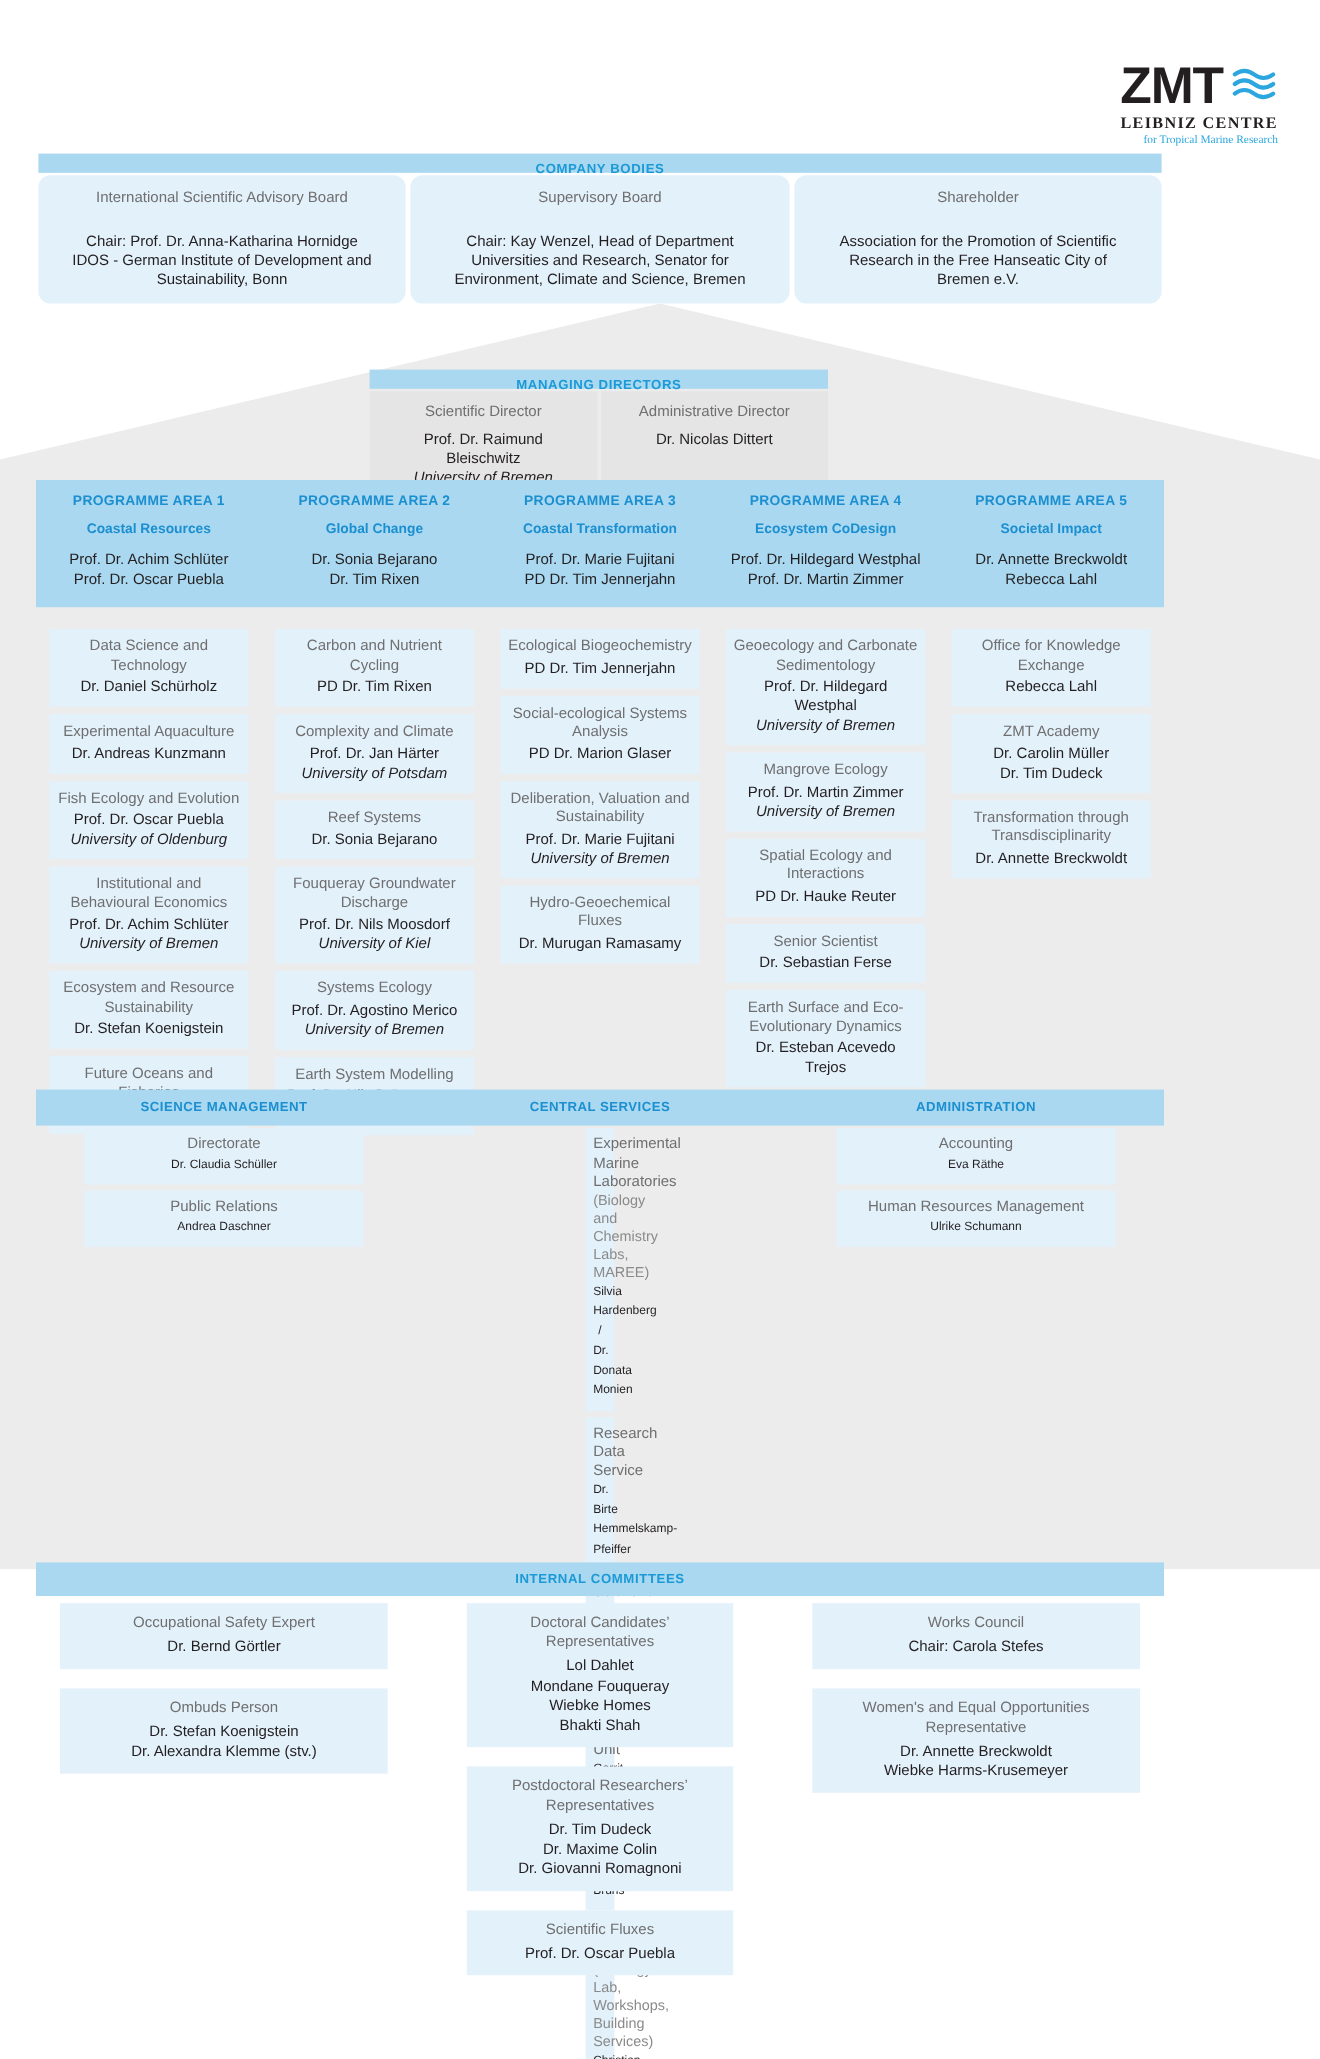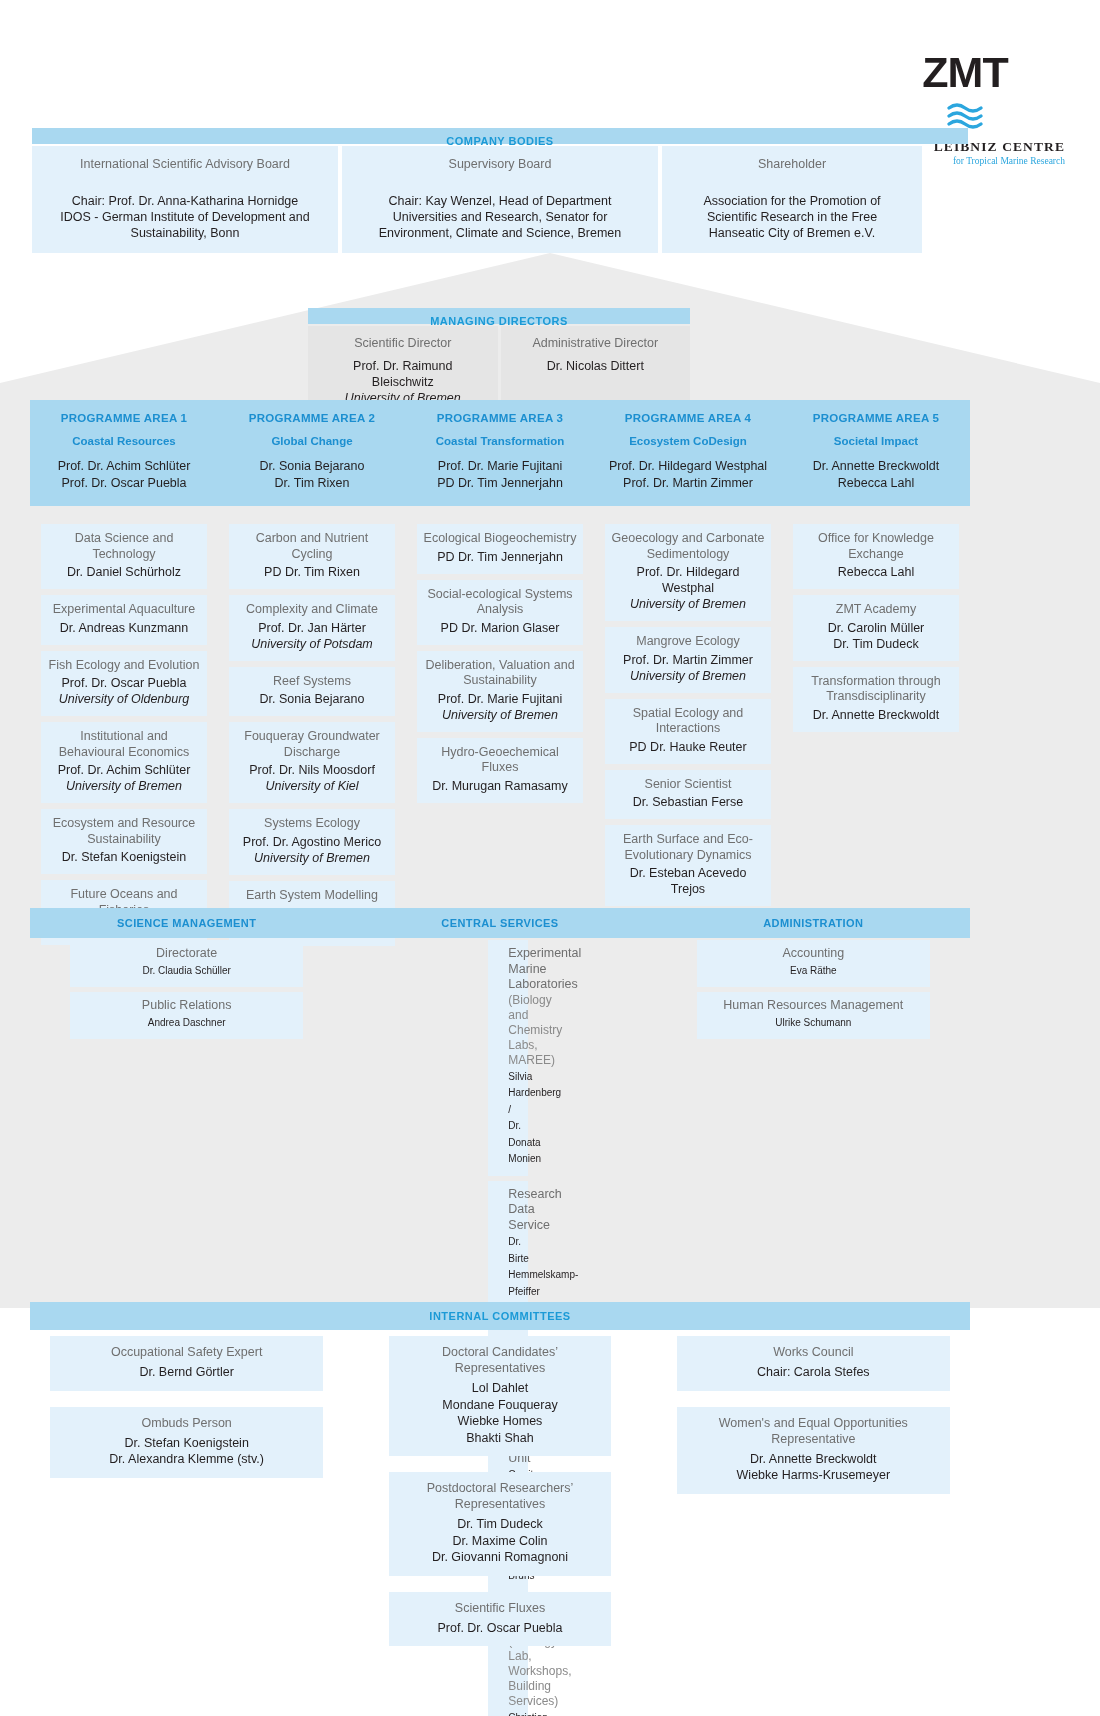--- a/index.html
+++ b/index.html
@@ -9,21 +9,21 @@
     background:#ffffff;
     font-family:"Liberation Sans", sans-serif;
     color:#231f20;
     position:relative;
     overflow:hidden;
   }
   .page { position:relative; width:1100px; height:1716px; }
 
   
   .logo { position:absolute; right:35px; top:52px; width:200px; text-align:right; }
-  .logo-top { display:flex; align-items:center; justify-content:flex-end; gap:6px;flex-direction:column; }
+  .logo-top { display:flex; align-items:center; justify-content:flex-end; gap:6px; }
   .logo-zmt { font-size:43px; font-weight:700; letter-spacing:-1px; color:#231f20; line-height:0.95; font-family:"Liberation Sans", sans-serif; }
   .logo-wave { display:block; }
   .logo-l1 { font-size:13.5px; letter-spacing:1.1px; color:#231f20; font-family:"Liberation Serif", serif; font-weight:700; margin-top:2px; }
   .logo-l2 { font-size:9.5px; color:#2ba6de; font-family:"Liberation Serif", serif; margin-top:1px; }
 
   
   .house {
     position:absolute; left:0; top:253px; width:1100px; height:1055px;
     background:#ececec;
     clip-path: polygon(0 130px, 550px 0, 1100px 130px, 1100px 1055px, 0 1055px);
@@ -38,24 +38,24 @@
     font-size:11px;
     letter-spacing:0.5px;
     text-align:center;
     line-height:26px;
     height:16px;
   }
 
   
   .cb-wrap { position:absolute; left:32px; top:128px; width:936px; }
   .cb-row { display:flex; margin-top:2px; }
-  .cb-col { background:#e3f1fb; padding:10px 26px 12px; text-align:center; }
+  .cb-col { background:#e3f1fb; padding:10px 26px 12px; text-align:center;border-radius:10px; }
   .cb-col.c1 { width:306px; }
   .cb-col.c2 { width:316px; margin-left:4px; }
-  .cb-col.c3 { width:260px; margin-left:4px; }
+  .cb-col.c3 { width:306px; margin-left:4px; }
   .cb-col .t { color:#6f6f6f; font-size:12.5px; line-height:16px; }
   .cb-col .n { color:#231f20; font-size:12.5px; line-height:16px; margin-top:21px; }
 
   
   .md-wrap { position:absolute; left:308px; top:308px; width:382px; }
   .md-row { display:flex; margin-top:2px; }
   .md-col { background:#e5e5e5; padding:9px 15px 12px; text-align:center; width:50%; }
   .md-col + .md-col { margin-left:3px; }
   .md-col .t { color:#6f6f6f; font-size:12.5px; line-height:16px; }
   .md-col .n { color:#231f20; font-size:12.5px; line-height:16px; margin-top:7px; }
@@ -76,21 +76,21 @@
   .wg-item .t { color:#6f6f6f; font-size:12.5px; line-height:15.5px; }
   .wg-item .n { color:#231f20; font-size:12.5px; line-height:16px; margin-top:2px; }
   .wg-item .aff { font-style:italic; display:block; }
 
   
   .svc-band { position:absolute; left:30px; top:908px; width:940px; height:30px; background:#a9d8f0; display:flex; align-items:center; }
   .svc-band .seg { width:33.333%; text-align:center; color:#1c8fd0; font-weight:700; font-size:11px; letter-spacing:0.4px; }
   .svc-cols { position:absolute; left:30px; top:940px; width:940px; display:flex; align-items:flex-start; }
   .svc-col { width:33.333%; padding:0 40px; }
   .svc-col.mid { padding:0 145px; }
-  .svc-item { background:#e3f1fb; text-align:center; padding:6px 20px 8px; margin-bottom:5px; }
+  .svc-item { background:#e3f1fb; text-align:center; padding:6px 6px 8px; margin-bottom:5px; }
   .svc-item .t { color:#6f6f6f; font-size:12.5px; line-height:15.5px; }
   .svc-item .sub { color:#8a8a8a; font-size:12px; line-height:15px; }
   .svc-item .n { color:#231f20; font-size:10px; line-height:16.5px; margin-top:1px; }
 
   
   .ic-band { position:absolute; left:30px; top:1302px; width:940px; height:28px; background:#a9d8f0;
              text-align:center; color:#1c9ad6; font-weight:700; font-size:11px; letter-spacing:0.5px; line-height:28px; }
   .ic-cols { position:absolute; left:30px; top:1336px; width:940px; display:flex; align-items:flex-start; }
   .ic-col { width:33.333%; padding:0 20px; }
   .ic-col.mid { padding:0 46px; }

